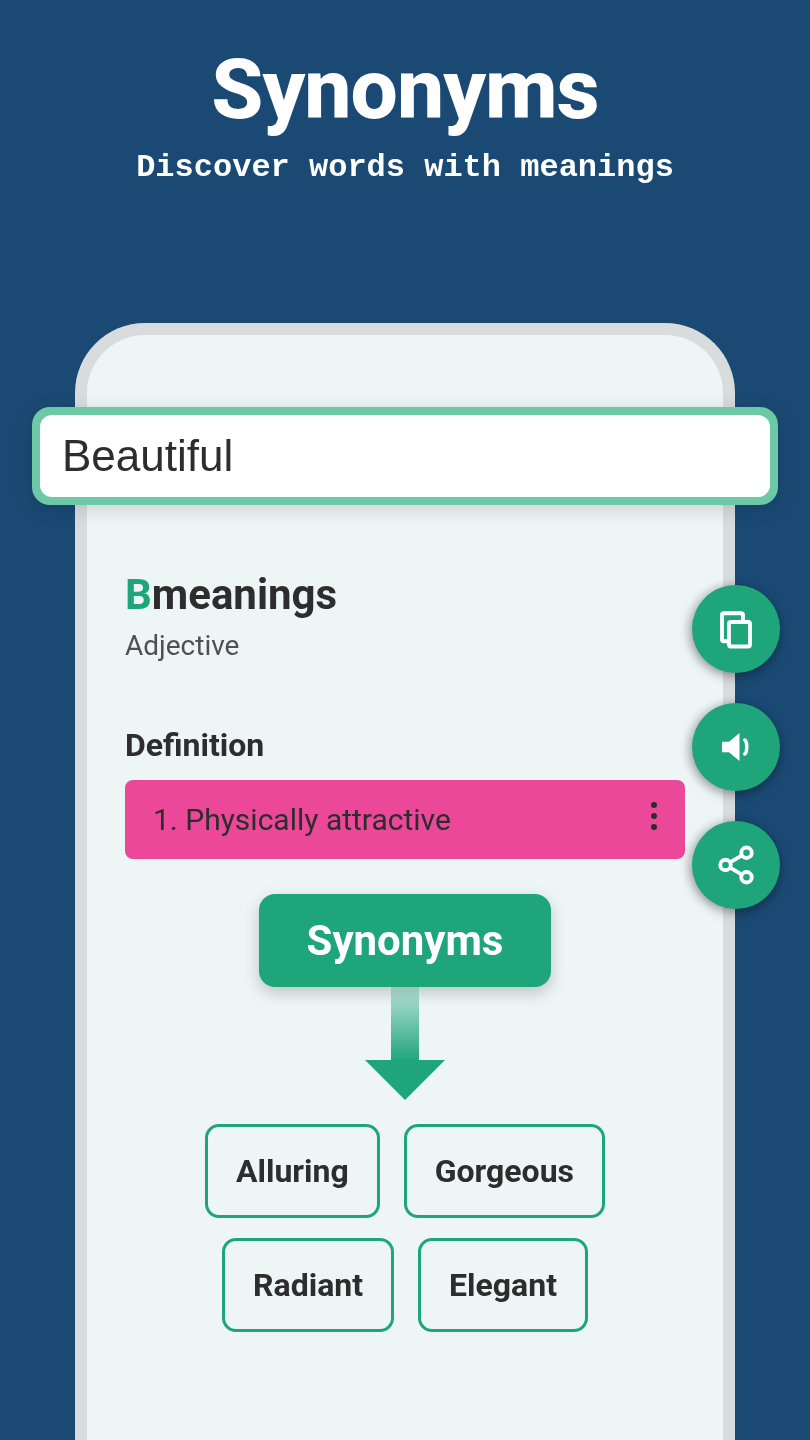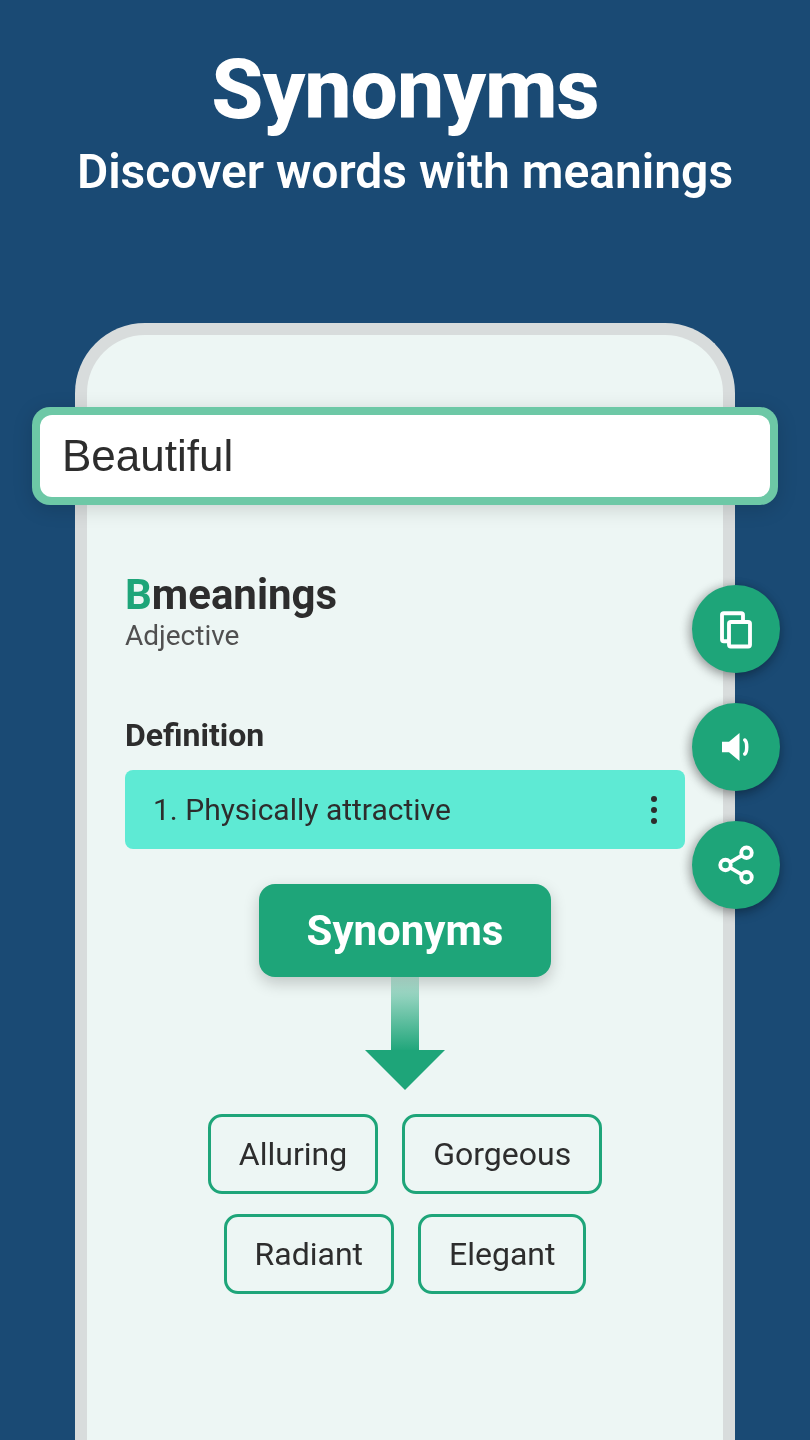--- a/index.html
+++ b/index.html
@@ -15,23 +15,24 @@
     text-align: center;
     padding-top: 40px;
     color: #fff;
   }
   .header-title {
     font-size: 84px;
     font-weight: 800;
     letter-spacing: -1px;
   }
   .header-subtitle {
-    font-size: 48px;
+    font-size: 32px;
     font-weight: 600;
-    margin-top: 4px;
+    margin-top: 10px;
+    font-family: Liberation Mono, monospace;
   }
   .phone-frame {
     position: absolute;
     top: 323px;
     left: 75px;
     width: 660px;
     height: 1120px;
     background: #edf6f4;
     border: 12px solid #d8dcdc;
     border-radius: 70px 70px 0 0;
@@ -69,36 +70,36 @@
     font-size: 42px;
     font-weight: 700;
     color: #2d2d2d;
   }
   .word-title .first-letter {
     color: #1ea579;
   }
   .word-pos {
     font-size: 28px;
     color: #505050;
-    margin-top: 0;
+    margin-top: 10px;
   }
   .definition-label {
     font-size: 32px;
     font-weight: 700;
     margin-top: 64px;
     color: #2d2d2d;
   }
   .definition-item {
-    background: #5eead4;
+    background: #ec4899;
     border-radius: 8px;
     padding: 22px 28px;
     margin-top: 16px;
     display: flex;
     justify-content: space-between;
-    align-items: center;
+    align-items: flex-start;
   }
   .definition-text {
     font-size: 30px;
     color: #2d2d2d;
   }
   .more-dots {
     display: flex;
     flex-direction: column;
     gap: 5px;
     cursor: pointer;
@@ -148,23 +149,23 @@
   .synonym-chips {
     display: flex;
     flex-wrap: wrap;
     gap: 20px 24px;
     margin-top: 58px;
     justify-content: center;
   }
   .chip {
     border: 3px solid #1ea579;
     border-radius: 14px;
-    padding: 18px 28px;
+    padding: 25px 28px;
     font-size: 32px;
-    font-weight: 400;
+    font-weight: 700;
     color: #2d2d2d;
     background: transparent;
   }
   .fab-col {
     position: absolute;
     top: 585px;
     right: 30px;
     display: flex;
     flex-direction: column;
     gap: 30px;

